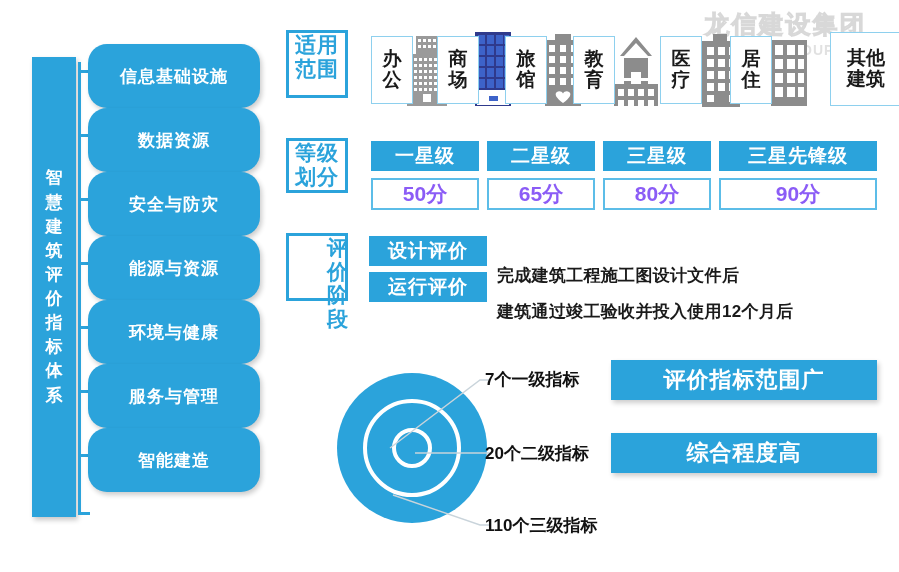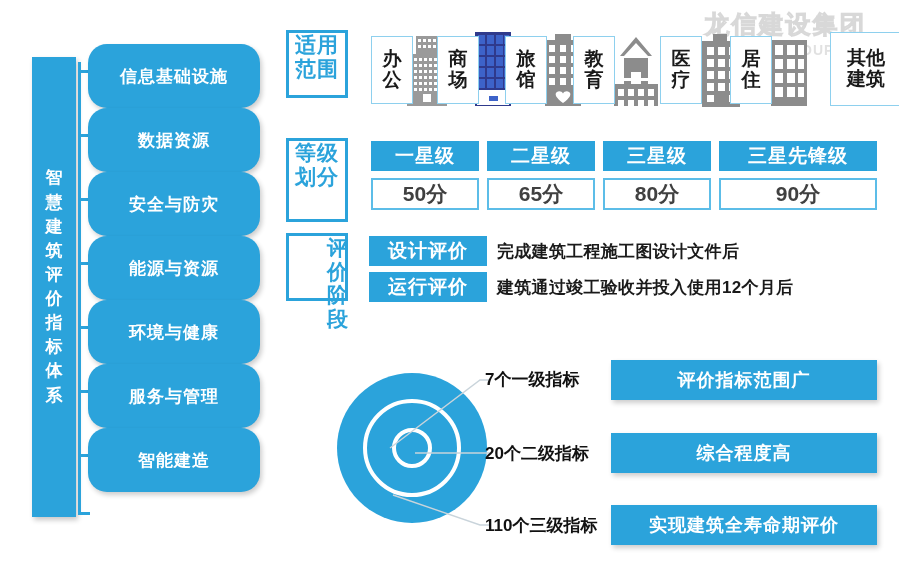--- a/index.html
+++ b/index.html
@@ -78,49 +78,49 @@
   }
   .bldg{z-index:2;}
 
   
   .grade-head{
     font-size:19px;height:30px;
     box-shadow:none;
   }
   .grade-val{
     background:#ffffff;border:2px solid #5CBDE8;
-    color:#404040;font-weight:bold;font-size:21px;
+    color:#8b5cf6;font-weight:bold;font-size:21px;
     display:flex;align-items:center;justify-content:center;
     height:32px;
   }
 
   
   .stage-tag{
     background:#2BA3DB;color:#fff;font-weight:bold;font-size:19px;
     display:flex;align-items:center;justify-content:center;
     letter-spacing:1px;
     height:30px;width:118px;
   }
   .stage-desc{
     color:#1a1a1a;font-weight:bold;font-size:17px;
     display:flex;align-items:center;
-    height:30px;letter-spacing:0.3px;
+    height:30px;letter-spacing:0.3px;margin-top:24px;
   }
 
   
   #donut{left:337px;top:373px;width:150px;height:150px;}
 
   
   .ind-label{
     color:#111;font-weight:bold;font-size:17px;
     display:flex;align-items:center;
     height:24px;white-space:nowrap;
   }
   .ind-box{
-    font-size:18px;height:40px;
+    font-size:22px;height:40px;
   }
 
   
   #wm{
     right:6px;top:8px;width:215px;height:52px;
     pointer-events:none;
     opacity:0.55;
   }
   #wm .wm1{
     font-size:25px;font-weight:bold;color:transparent;
@@ -376,21 +376,21 @@
   <div class="abs scope-chip" style="left:730px;top:36px;width:42px;height:68px;">
     <div>居</div>
     <div>住</div>
   </div>
 
   <div class="abs scope-chip" style="left:830px;top:32px;width:72px;height:74px;font-size:19px;">
     <div>其他</div>
     <div>建筑</div>
   </div>
 
-  <div class="abs labelbox" style="left:286px;top:138px;width:62px;height:84px;">
+  <div class="abs labelbox" style="left:286px;top:138px;width:62px;height:55px;">
     <div>等级</div>
     <div>划分</div>
   </div>
 
   <div class="abs bluebox grade-head" style="left:371px;top:141px;width:108px;">
       <span>一星级</span>
     </div>
   <div class="abs bluebox grade-head" style="left:487px;top:141px;width:108px;">
       <span>二星级</span>
     </div>
@@ -458,17 +458,14 @@
   <div class="abs ind-label" style="left:485px;top:513px;">
       <span>110个三级指标</span>
     </div>
 
   <div class="abs bluebox ind-box" style="left:611px;top:360px;width:266px;">
       <span>评价指标范围广</span>
     </div>
   <div class="abs bluebox ind-box" style="left:611px;top:433px;width:266px;">
       <span>综合程度高</span>
     </div>
-  <div class="abs bluebox ind-box" style="left:611px;top:505px;width:266px;">
-      <span>实现建筑全寿命期评价</span>
-    </div>
 
 </div>
 
 </body></html>

